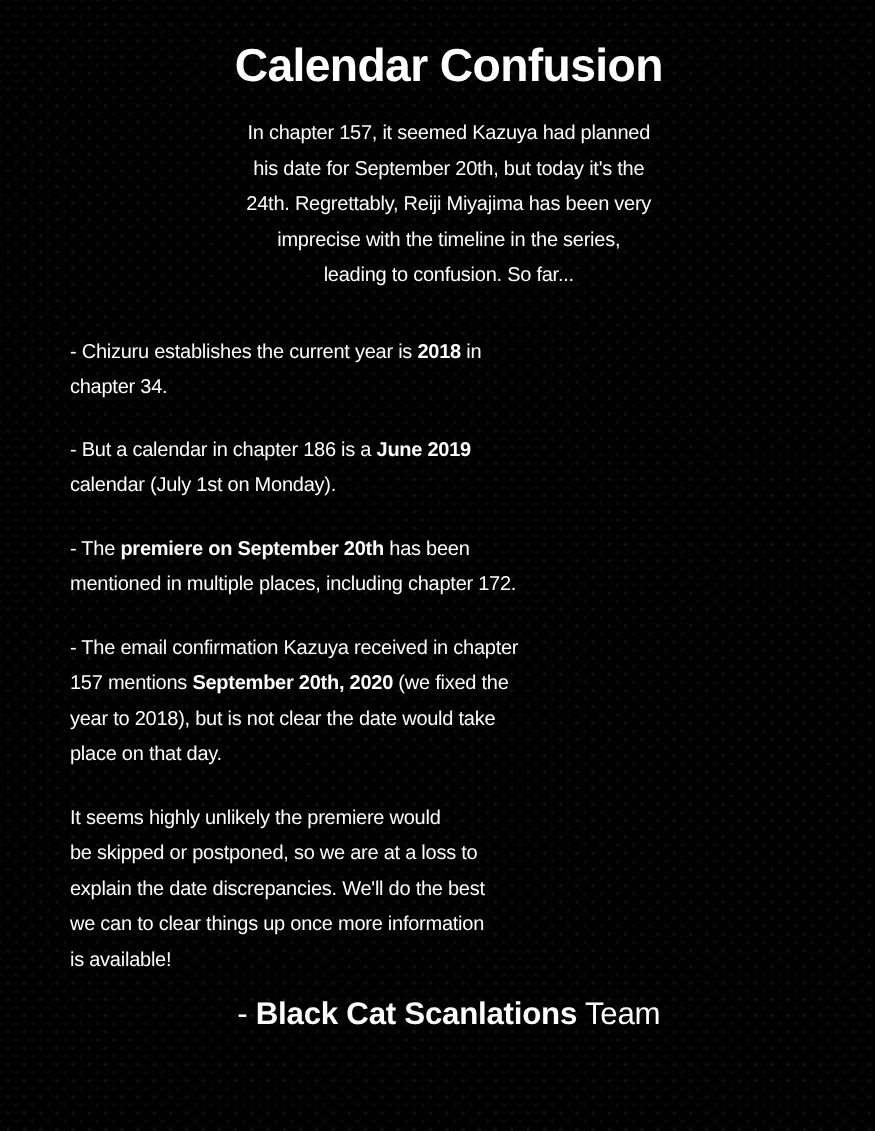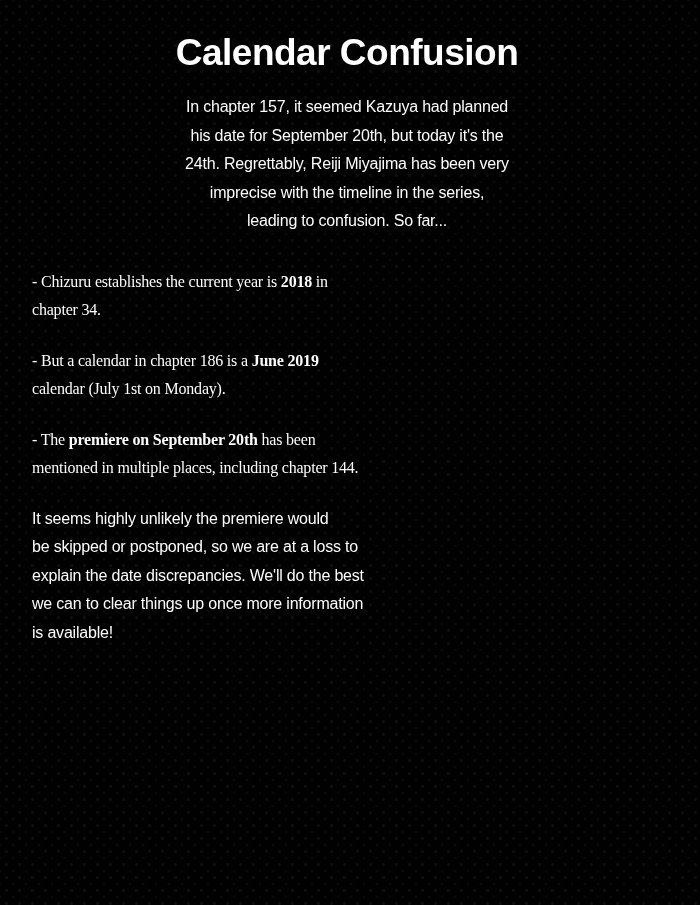--- a/index.html
+++ b/index.html
@@ -15,21 +15,21 @@
     background-size: 13px 13px, 13px 13px;
     background-position: 0 0, 6.5px 6.5px;
     color: #fdfdfd;
     font-family: "Liberation Sans", "DejaVu Sans", sans-serif;
     -webkit-font-smoothing: antialiased;
   }
   .page {
     box-sizing: border-box;
     width: 700px;
     height: 826px;
-    padding: 34px 38px 0 32px;
+    padding: 34px 38px 0 56px;
   }
   .title {
     margin: 0;
     font-size: 37px;
     font-weight: 700;
     letter-spacing: -0.5px;
     text-align: center;
     line-height: 1.0;
     color: #ffffff;
   }
@@ -40,21 +40,20 @@
     white-space: pre-line;
     margin: 0;
   }
   .intro {
     margin-top: 22px;
     text-align: center;
   }
   .bullets {
     margin-top: 32px;
     text-align: left;
-    font-family: Liberation Serif, serif;
   }
   .bullet {
     margin: 0 0 22px 0;
   }
   .closing {
     margin-top: 0;
     text-align: left;
   }
   .signature {
     margin-top: 14px;
@@ -77,23 +76,28 @@
 24th. Regrettably, Reiji Miyajima has been very
 imprecise with the timeline in the series,
 leading to confusion. So far...</p>
 
   <div class="bullets">
     <p class="body-text bullet rich"><span>- Chizuru establishes the current year is </span><b>2018</b><span> in
 chapter 34.</span></p>
     <p class="body-text bullet rich"><span>- But a calendar in chapter 186 is a </span><b>June 2019</b><span>
 calendar (July 1st on Monday).</span></p>
     <p class="body-text bullet rich"><span>- The </span><b>premiere on September 20th</b><span> has been
-mentioned in multiple places, including chapter 144.</span></p>
+mentioned in multiple places, including chapter 172.</span></p>
+    <p class="body-text bullet rich"><span>- The email confirmation Kazuya received in chapter
+157 mentions </span><b>September 20th, 2020</b><span> (we fixed the
+year to 2018), but is not clear the date would take
+place on that day.</span></p>
   </div>
 
   <p class="body-text closing">It seems highly unlikely the premiere would
 be skipped or postponed, so we are at a loss to
 explain the date discrepancies. We'll do the best
 we can to clear things up once more information
 is available!</p>
 
+  <p class="body-text signature rich"><span>- </span><b>Black Cat Scanlations</b><span> Team</span></p>
 
 </div>
 
 </body></html>

